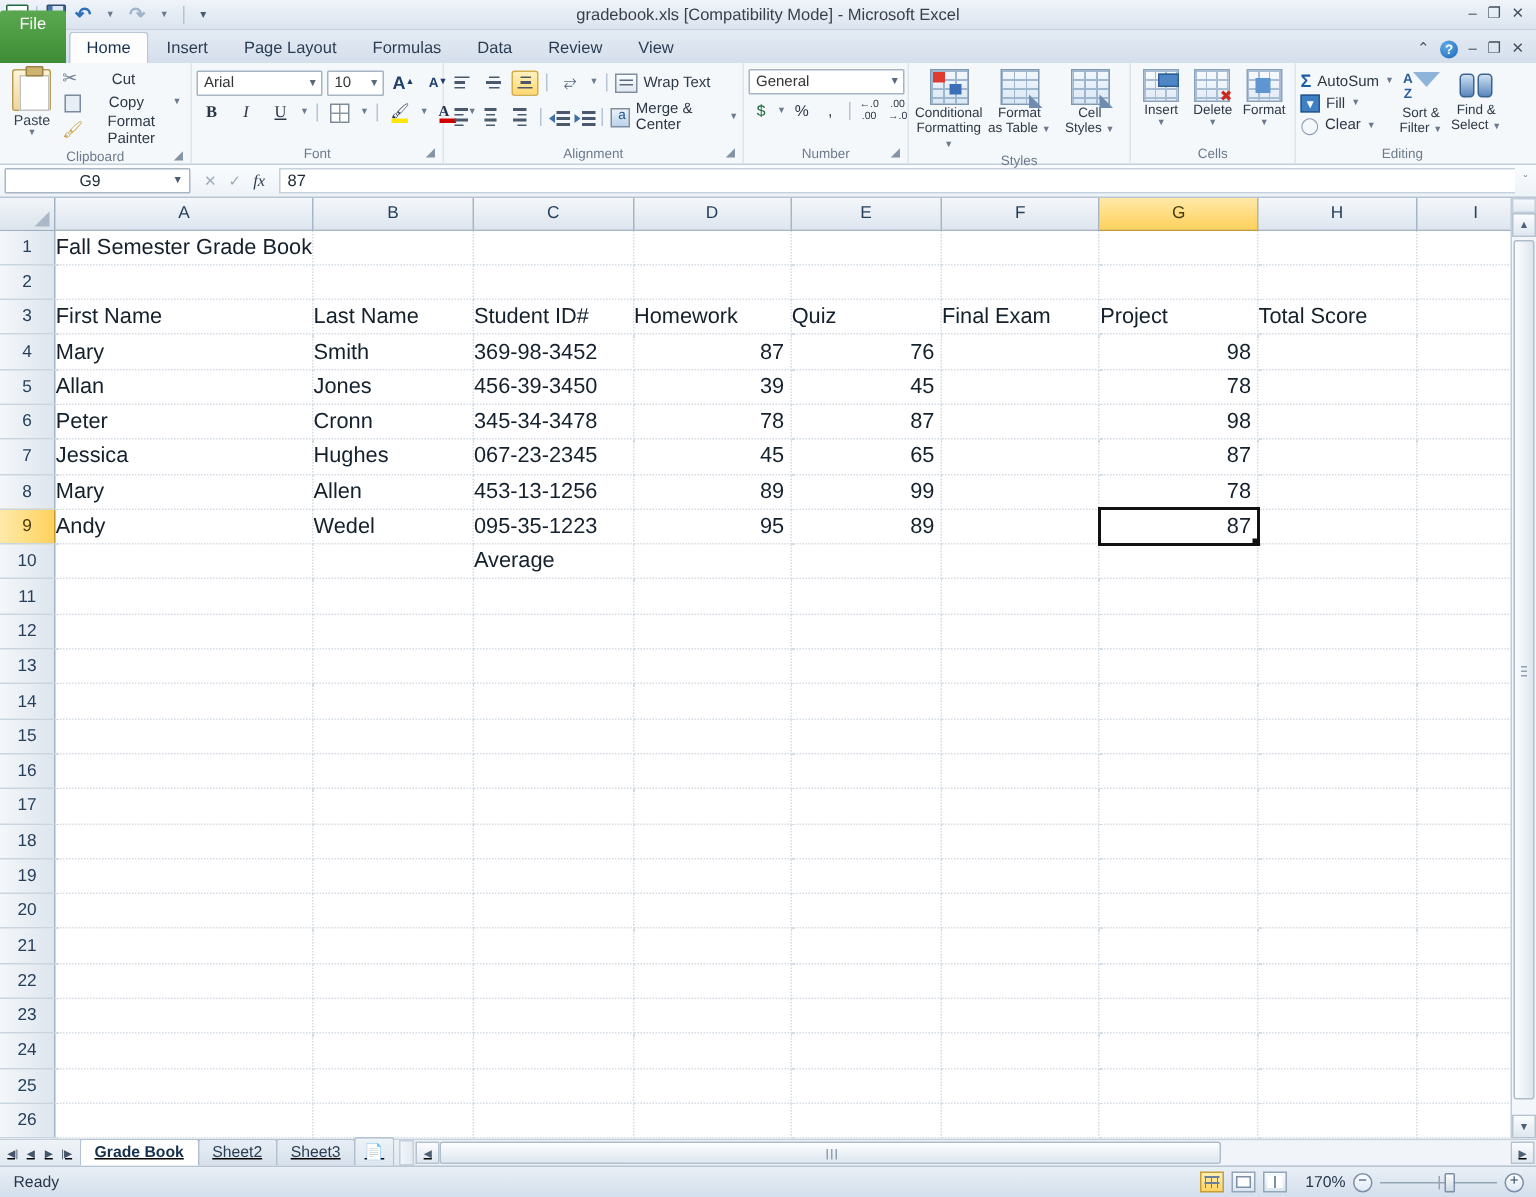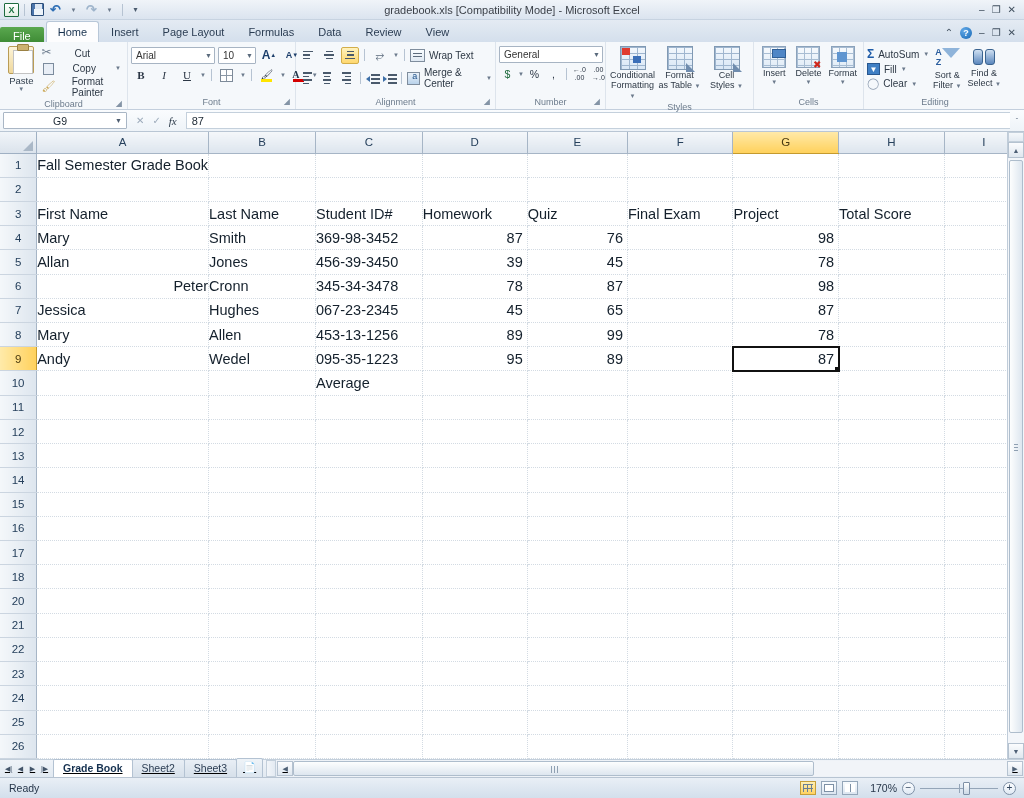--- a/index.html
+++ b/index.html
@@ -68,21 +68,21 @@
 
   
   .tabsrow {
     height: 22px; display: flex; align-items: flex-end;
     background: linear-gradient(#e4ebf3, #d4dfec);
     position: relative; flex: 0 0 auto;
   }
   .tab-file {
     background: linear-gradient(#5aa84f, #3f8c36);
     color: #fff; font-size: 11px;
-    padding: 3px 13px 0; margin-right: 2px;
+    padding: 3px 13px 20px; margin-right: 2px;
     border-radius: 2px 2px 0 0;
   }
   .tab {
     font-size: 11px; color: #2b3d53;
     padding: 4px 11px 4px; border-radius: 3px 3px 0 0;
     border: 1px solid transparent; border-bottom: none;
   }
   .tab.active {
     background: #fdfdfe; border-color: #b8c7d8;
     color: #16304d;
@@ -936,21 +936,21 @@
               <td class="cell" style="width: 110px;">456-39-3450</td>
               <td class="cell num" style="width: 110px;">39</td>
               <td class="cell num" style="width: 110px;">45</td>
               <td class="cell" style="width: 110px;"></td>
               <td class="cell num" style="width: 114px;">78</td>
               <td class="cell" style="width: 110px;"></td>
               <td class="cell" style="width: 90px;"></td>
             </tr>
             <tr>
               <th class="rowhead">6</th>
-              <td class="cell" style="width: 110px; text-align: right;">Peter</td>
+              <td class="cell" style="width: 110px;">Peter</td>
               <td class="cell" style="width: 112px;">Cronn</td>
               <td class="cell" style="width: 110px;">345-34-3478</td>
               <td class="cell num" style="width: 110px;">78</td>
               <td class="cell num" style="width: 110px;">87</td>
               <td class="cell" style="width: 110px;"></td>
               <td class="cell num" style="width: 114px;">98</td>
               <td class="cell" style="width: 110px;"></td>
               <td class="cell" style="width: 90px;"></td>
             </tr>
             <tr>
@@ -1080,20 +1080,32 @@
               <td class="cell" style="width: 110px;"></td>
               <td class="cell" style="width: 110px;"></td>
               <td class="cell" style="width: 110px;"></td>
               <td class="cell" style="width: 110px;"></td>
               <td class="cell" style="width: 114px;"></td>
               <td class="cell" style="width: 110px;"></td>
               <td class="cell" style="width: 90px;"></td>
             </tr>
             <tr>
               <th class="rowhead">18</th>
+              <td class="cell" style="width: 110px;"></td>
+              <td class="cell" style="width: 112px;"></td>
+              <td class="cell" style="width: 110px;"></td>
+              <td class="cell" style="width: 110px;"></td>
+              <td class="cell" style="width: 110px;"></td>
+              <td class="cell" style="width: 110px;"></td>
+              <td class="cell" style="width: 114px;"></td>
+              <td class="cell" style="width: 110px;"></td>
+              <td class="cell" style="width: 90px;"></td>
+            </tr>
+            <tr>
+              <th class="rowhead">19</th>
               <td class="cell" style="width: 110px;"></td>
               <td class="cell" style="width: 112px;"></td>
               <td class="cell" style="width: 110px;"></td>
               <td class="cell" style="width: 110px;"></td>
               <td class="cell" style="width: 110px;"></td>
               <td class="cell" style="width: 110px;"></td>
               <td class="cell" style="width: 114px;"></td>
               <td class="cell" style="width: 110px;"></td>
               <td class="cell" style="width: 90px;"></td>
             </tr>

